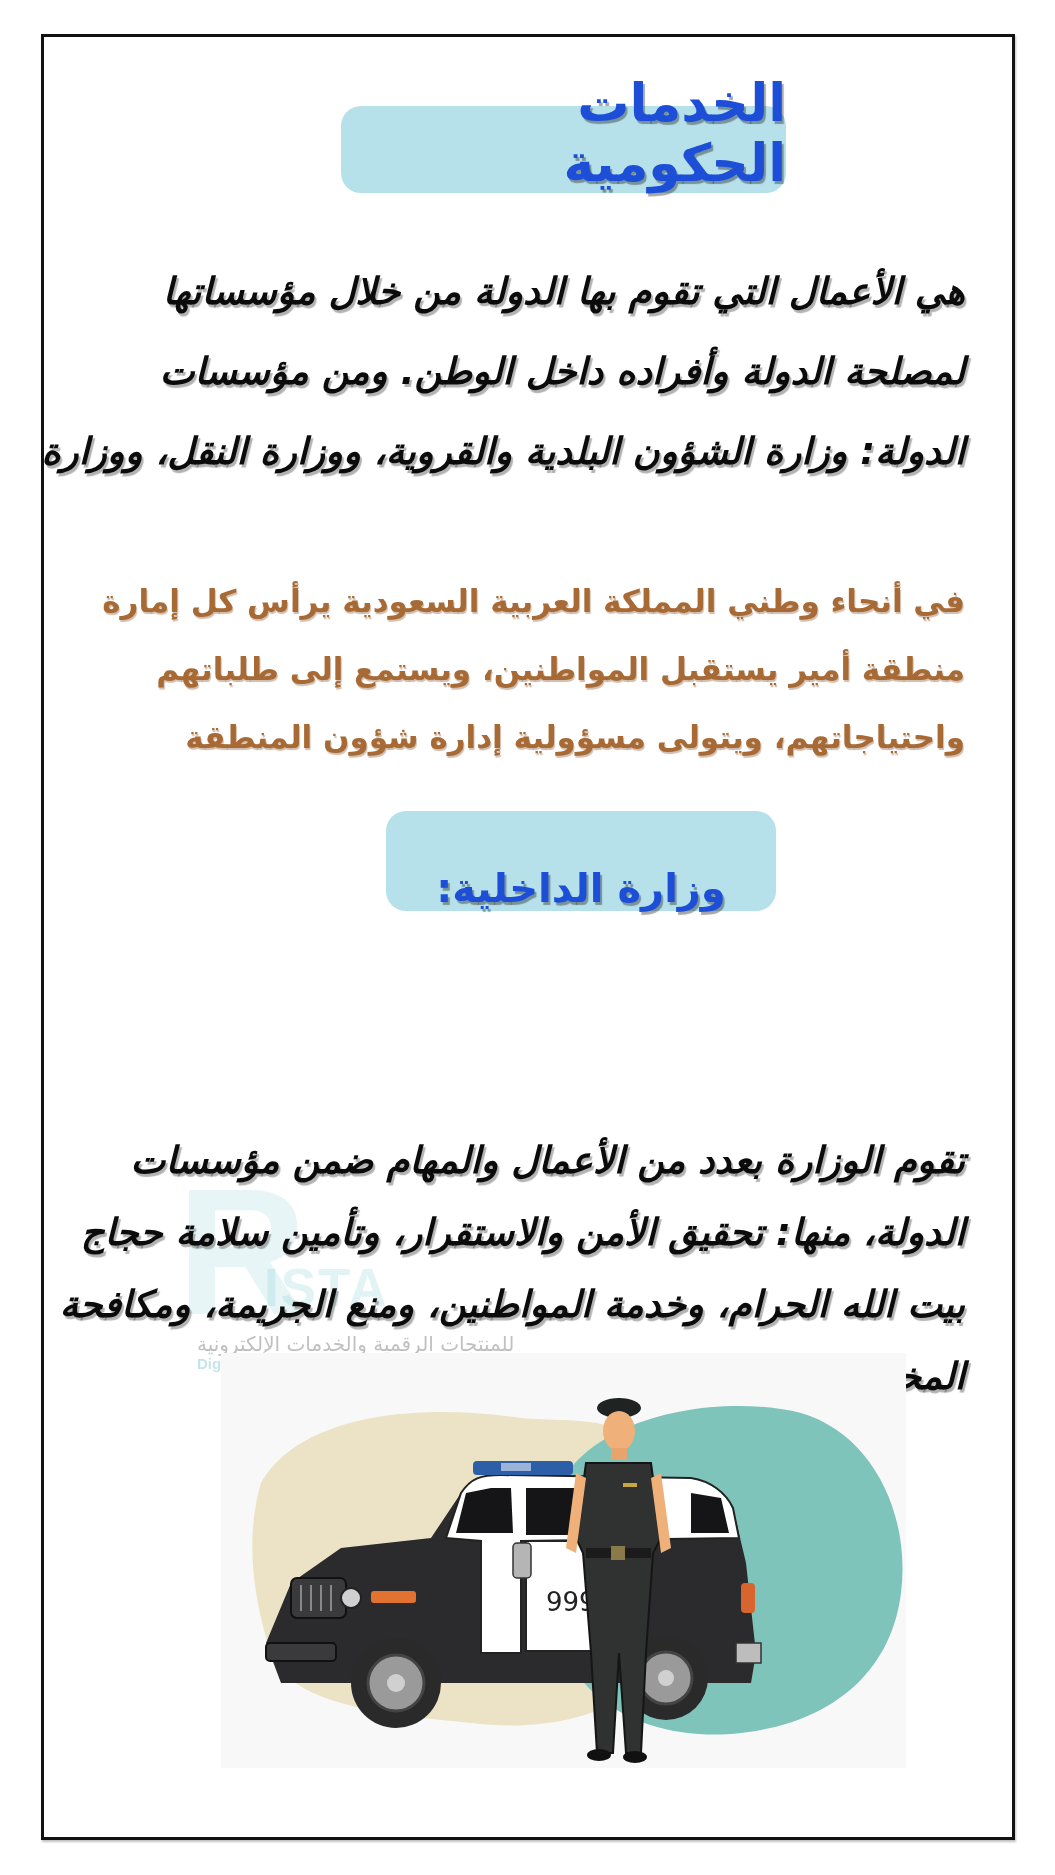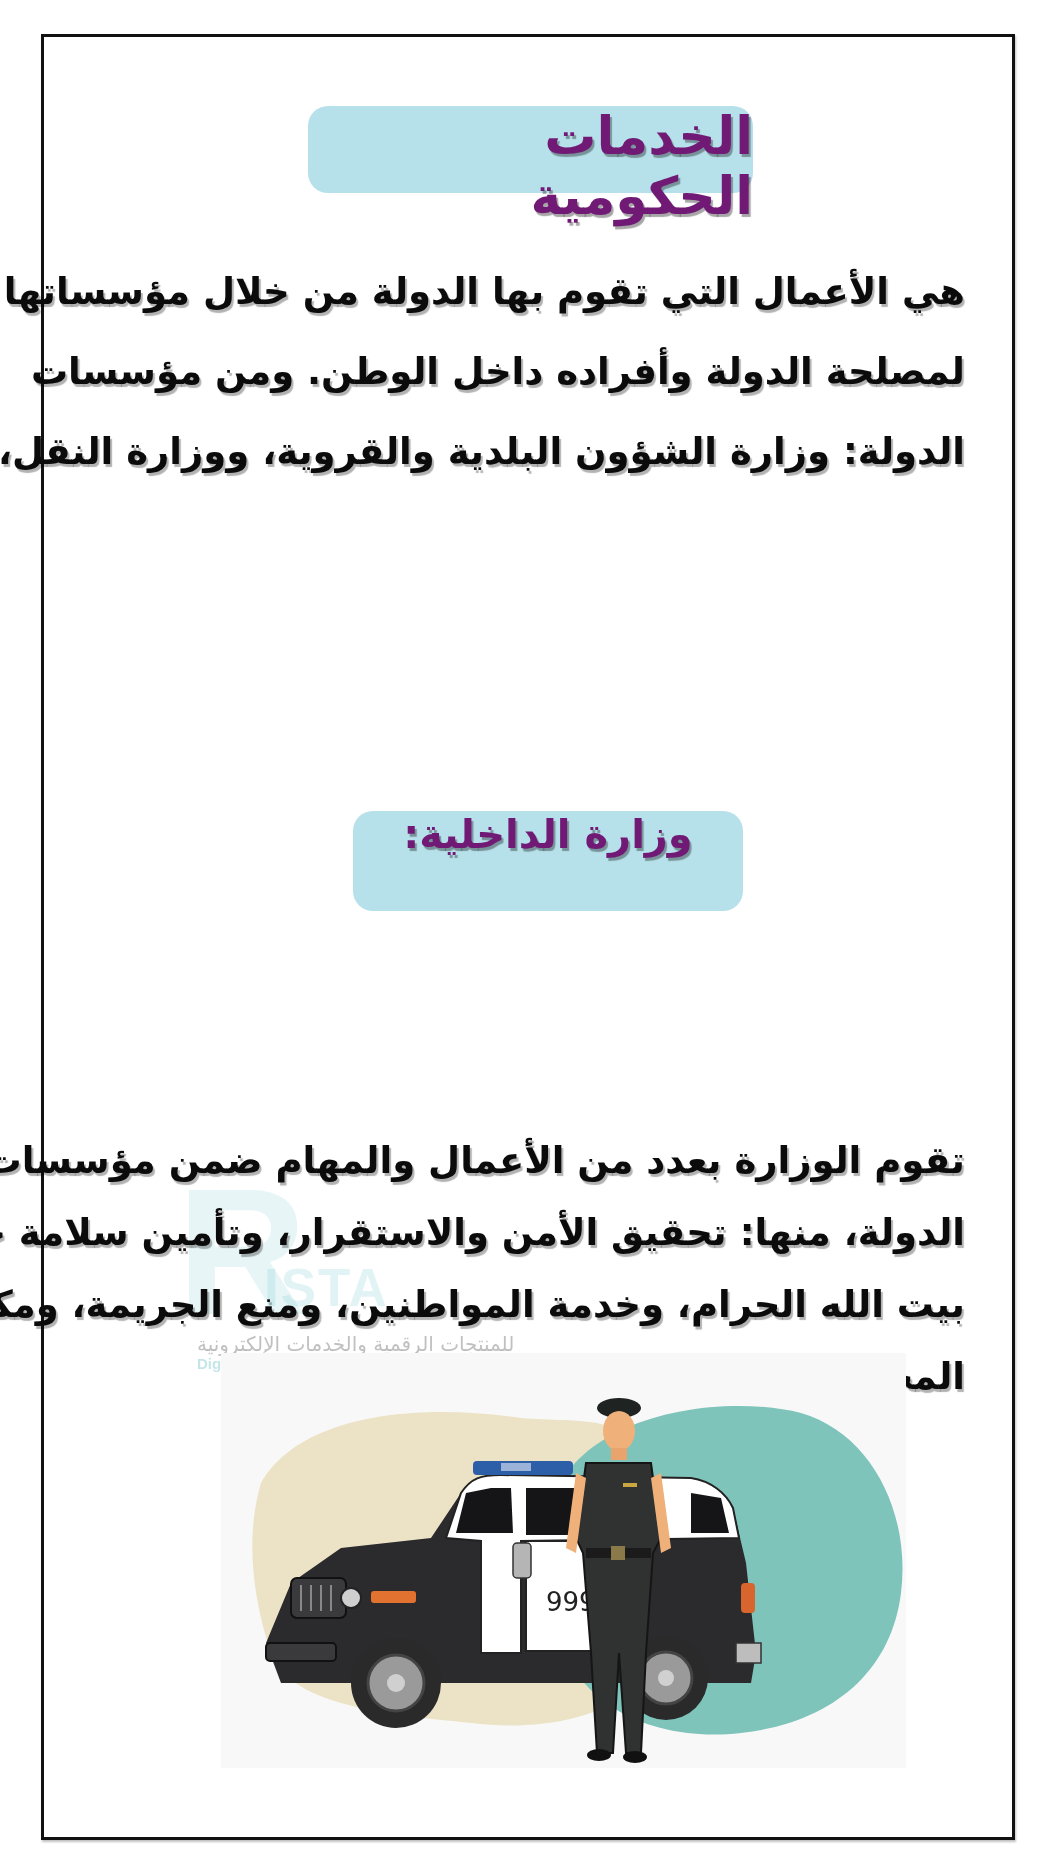--- a/index.html
+++ b/index.html
@@ -2,30 +2,30 @@
 <html><head>
 <meta charset="utf-8">
 <style>
   html, body { margin: 0; padding: 0; background: #ffffff; }
   body { width: 1055px; height: 1875px; position: relative; overflow: hidden;
          font-family: "DejaVu Sans", sans-serif; }
   .frame { position: absolute; left: 41px; top: 34px; width: 974px; height: 1806px;
            border: 3px solid #111; box-sizing: border-box; background: #fff;
            box-shadow: 1px 2px 2px rgba(0,0,0,0.25); }
   .title-box { position: absolute; background: #b7e1ea; border-radius: 20px;
-               display: flex; align-items: flex-start; justify-content: center;
-               color: #701a75; font-weight: bold; direction: rtl;
-               text-shadow: 2px 3px 1px rgba(0,0,0,0.35); }
+               display: flex; align-items: flex-end; justify-content: center;
+               color: #1d4ed8; font-weight: bold; direction: rtl;
+               text-shadow: 2px 3px 1px rgba(0,0,0,0.35); margin-left: 33px; }
   .title-1 { left: 264px; top: 69px; width: 445px; height: 87px; font-size: 52px; }
   .title-2 { left: 309px; top: 774px; width: 390px; height: 100px; font-size: 40px; }
   .para { position: absolute; direction: rtl; text-align: justify; text-align-last: right;
           font-weight: bold; }
   .para .line { display: block; white-space: nowrap; text-align: right; }
   .para-black { right: 47px; color: #0b0b0b; font-size: 37px;
-                text-shadow: 2px 3px 1px rgba(0,0,0,0.3); }
+                text-shadow: 2px 3px 1px rgba(0,0,0,0.3); font-style: italic; }
   .para-1 { top: 215px; width: 880px; }
   .para-1 .line { height: 80px; line-height: 80px; }
   .para-brown { right: 47px; top: 530px; width: 800px; color: #a86a35; font-size: 31px;
                 text-shadow: 1px 2px 1px rgba(120,70,30,0.35); }
   .para-brown .line { height: 68px; line-height: 68px; }
   .para-2 { top: 1088px; width: 880px; }
   .para-2 .line { height: 72px; line-height: 72px; }
 
   .watermark { position: absolute; left: 125px; top: 1105px; width: 340px; height: 250px;
                pointer-events: none; }
@@ -51,20 +51,25 @@
   <div class="title-box title-1">
     <span>الخدمات الحكومية</span>
   </div>
 
   <div class="para para-black para-1">
     <span class="line">هي الأعمال التي تقوم بها الدولة من خلال مؤسساتها</span>
     <span class="line">لمصلحة الدولة وأفراده داخل الوطن. ومن مؤسسات</span>
     <span class="line">الدولة: وزارة الشؤون البلدية والقروية، ووزارة النقل، ووزارة</span>
   </div>
 
+  <div class="para para-brown">
+    <span class="line">في أنحاء وطني المملكة العربية السعودية يرأس كل إمارة</span>
+    <span class="line">منطقة أمير يستقبل المواطنين، ويستمع إلى طلباتهم</span>
+    <span class="line">واحتياجاتهم، ويتولى مسؤولية إدارة شؤون المنطقة</span>
+  </div>
 
   <div class="title-box title-2">
     <span>وزارة الداخلية:</span>
   </div>
 
   <div class="watermark">
     <span class="wm-r">R</span>
     <span class="wm-ista">ISTA</span>
     <span class="wm-ar-line">للمنتجات الرقمية والخدمات الإلكترونية</span>
     <span class="wm-en-line">Digital Products &amp;Electronic Services</span>

